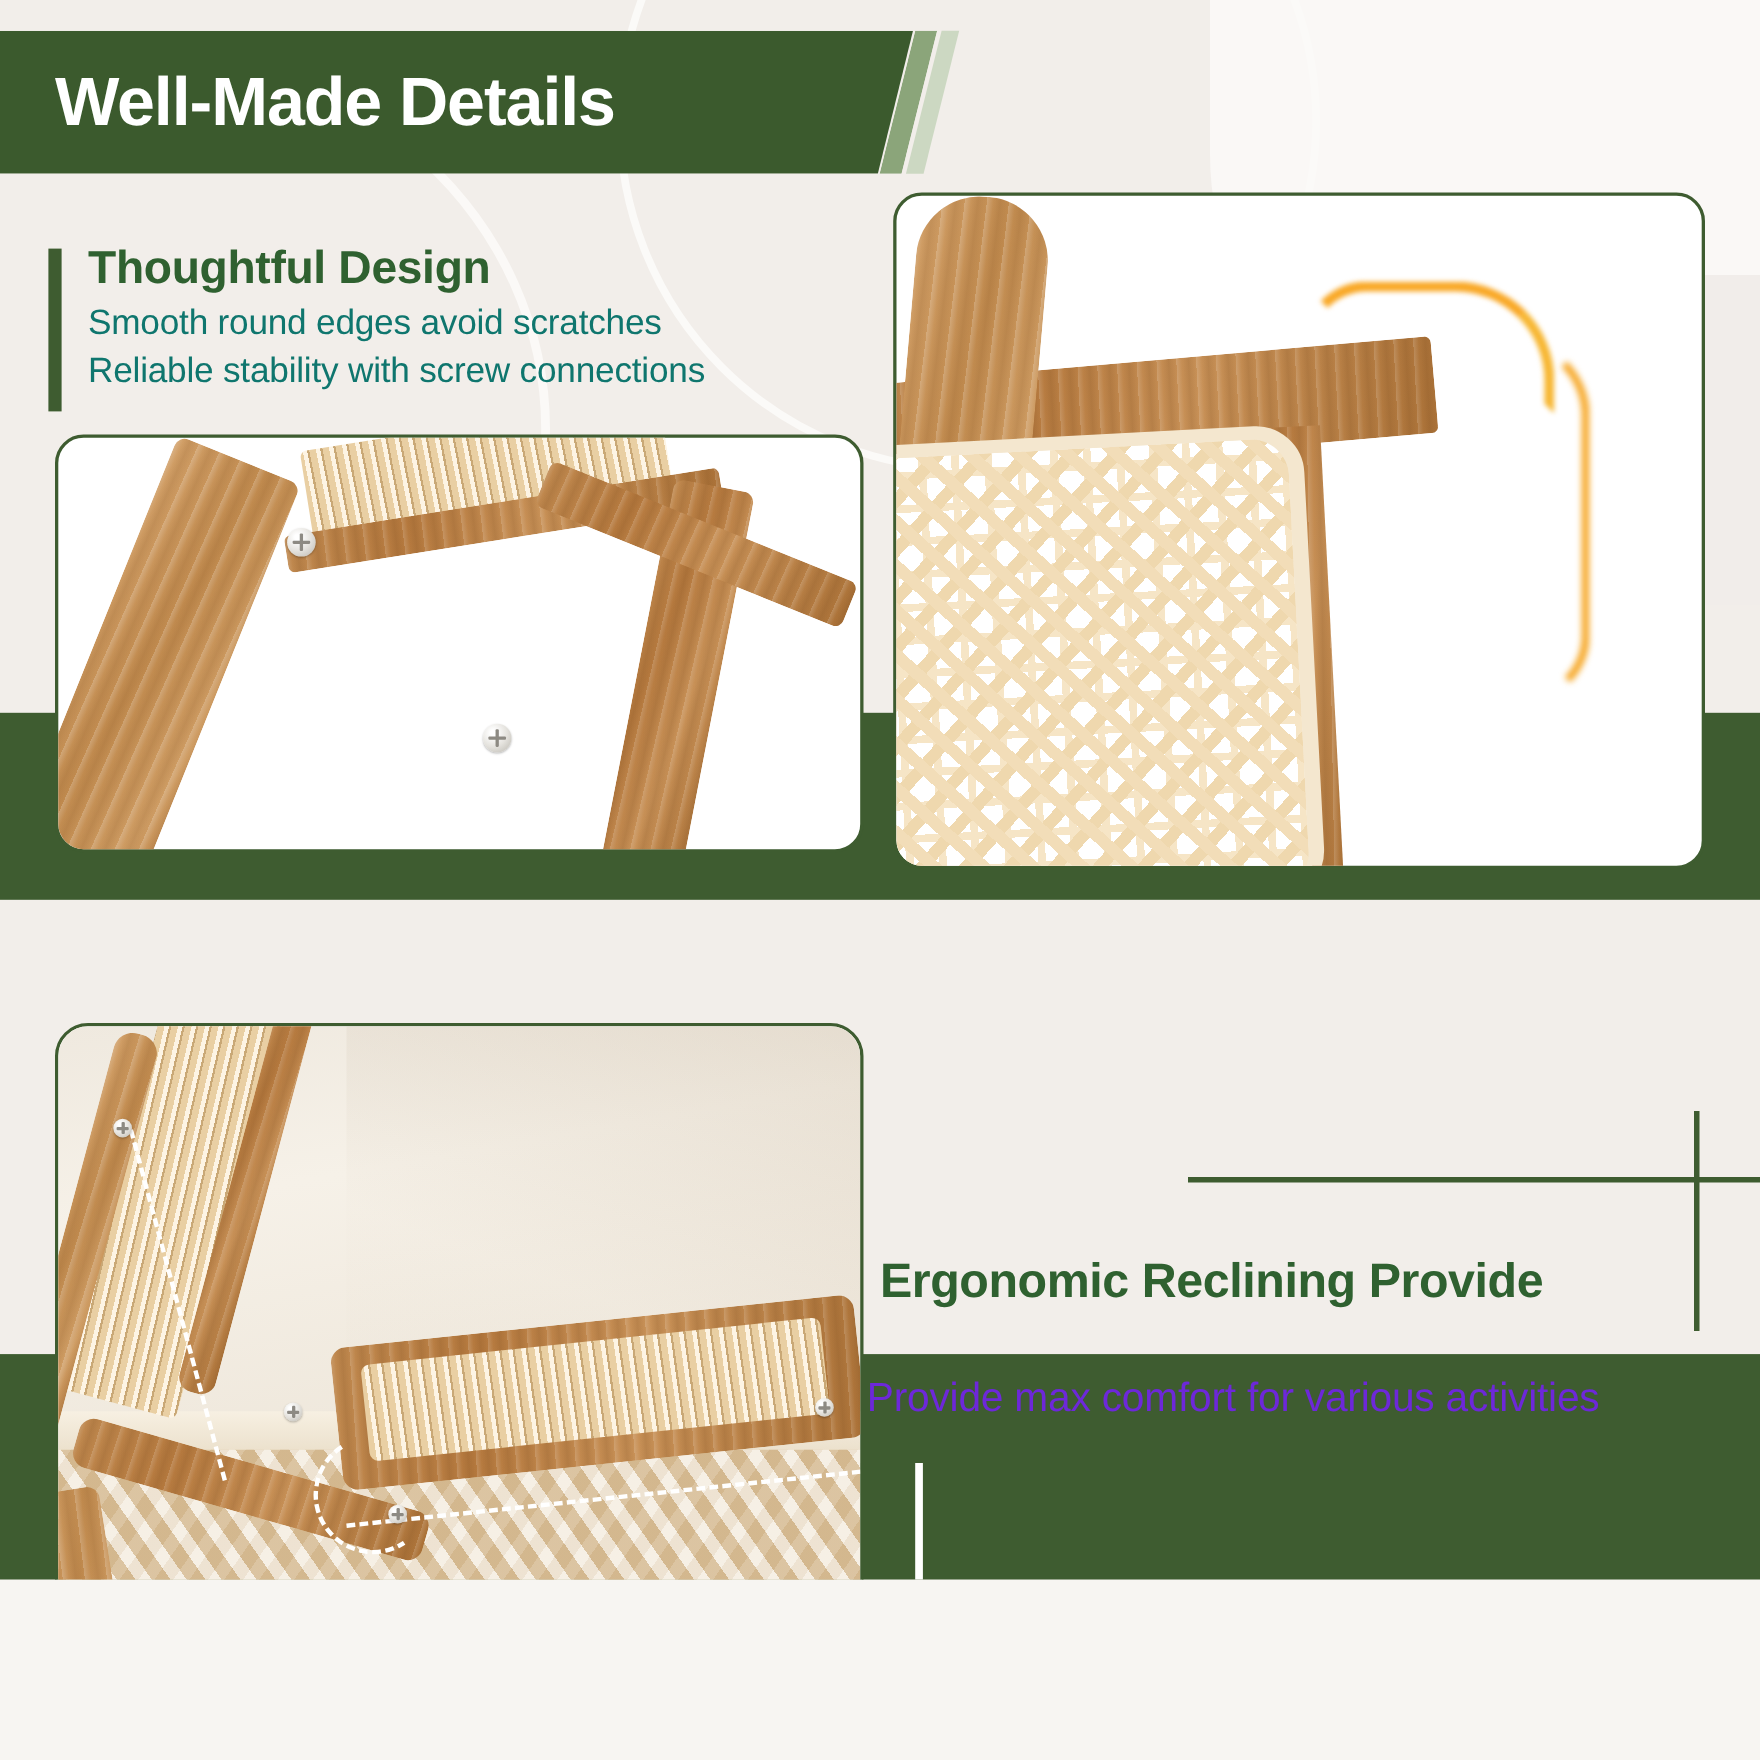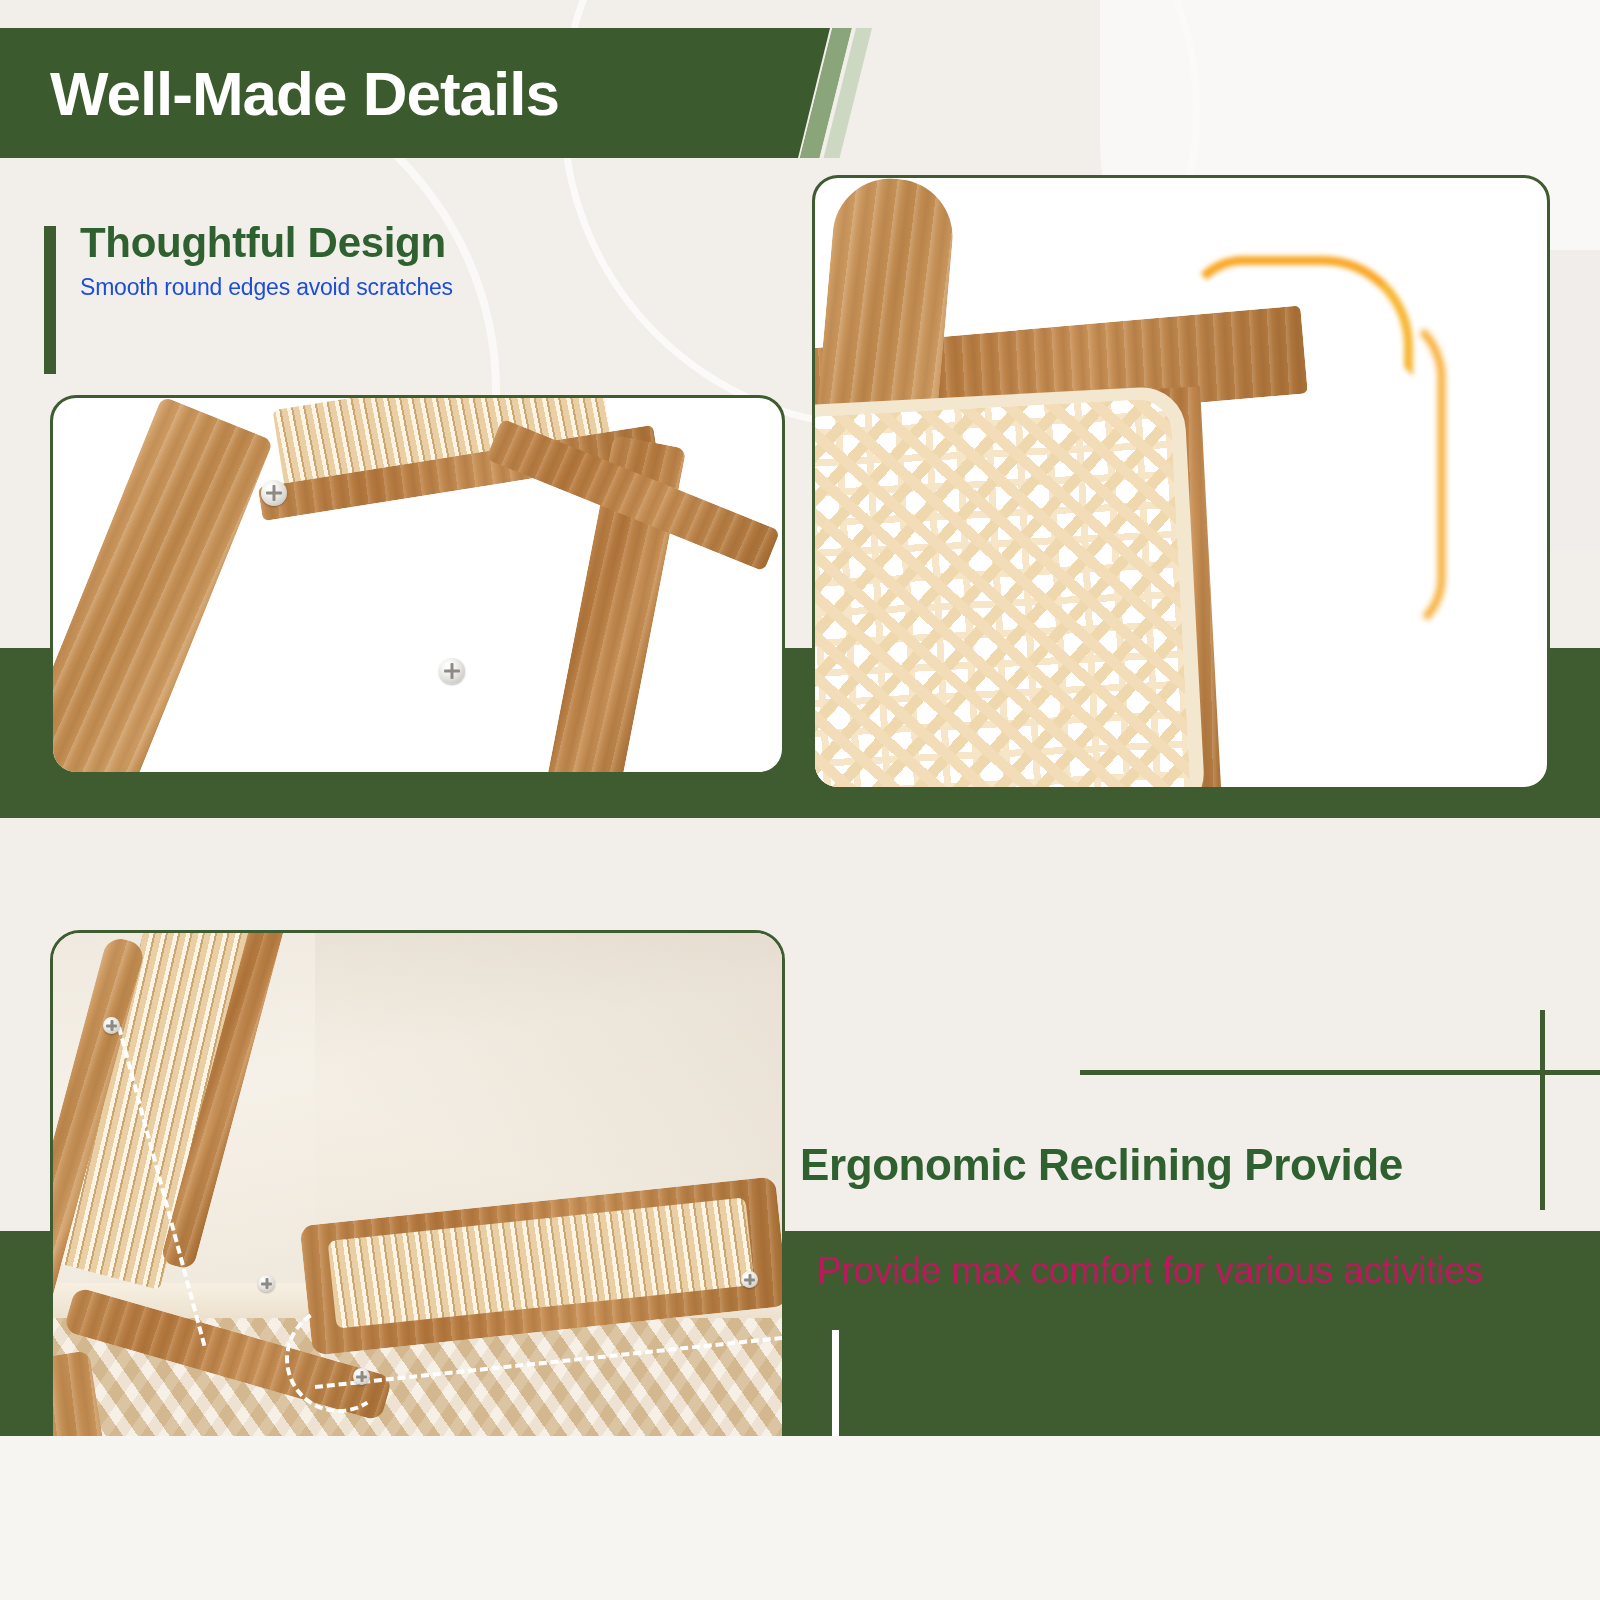--- a/index.html
+++ b/index.html
@@ -103,22 +103,22 @@
   .feature-inner { padding-left: 36px; }
   .feature-heading {
     color: #2f6130;
     font-size: 42px;
     font-weight: 700;
     letter-spacing: -0.3px;
     line-height: 1.1;
     margin-bottom: 6px;
   }
   .feature-line {
-    color: #1d4ed8;
-    font-size: 23px;
+    color: #0f766e;
+    font-size: 32px;
     font-weight: 400;
     line-height: 1.34;
     letter-spacing: -0.2px;
     white-space: nowrap;
   }
 
   
   .card {
     position: absolute;
     background: #ffffff;
@@ -259,22 +259,22 @@
   
   .ergo-heading {
     position: absolute; left: 800px; top: 1140px;
     color: #2f6130;
     font-size: 44px;
     font-weight: 700;
     letter-spacing: -0.4px;
     white-space: nowrap;
   }
   .ergo-sub {
-    position: absolute; left: 817px; top: 1250px;
-    color: #be185d;
+    position: absolute; left: 788px; top: 1250px;
+    color: #6d28d9;
     font-size: 37px;
     font-weight: 400;
     letter-spacing: -0.2px;
     white-space: nowrap;
   }
 
   
   .rule { position: absolute; }
   .rule-green-h { left: 1080px; top: 1070px; width: 520px; height: 5px; background: #3e5c30; }
   .rule-green-v { left: 1540px; top: 1010px; width: 5px; height: 200px; background: #3e5c30; }
@@ -299,20 +299,21 @@
     </div>
     <div class="banner-stripe-a"></div>
     <div class="banner-stripe-b"></div>
   </div>
 
   <div class="feature-block">
     <div class="feature-bar"></div>
     <div class="feature-inner">
       <div class="feature-heading">Thoughtful Design</div>
       <div class="feature-line">Smooth round edges avoid scratches</div>
+      <div class="feature-line">Reliable stability with screw connections</div>
     </div>
   </div>
 
   <div class="card card-left">
     <div class="scene">
 
       <div class="rattan-slat" style="left:225px; top:-14px; width:330px; height:96px; transform: rotate(-9deg); border-radius:6px;"></div>
       <div class="wood" style="left:205px; top:58px; width:400px; height:34px; transform: rotate(-9deg); border-radius:6px;"></div>
 
       <div class="wood-lit" style="left:62px; top:-70px; width:120px; height:560px; transform: rotate(22deg); border-radius:10px;"></div>

